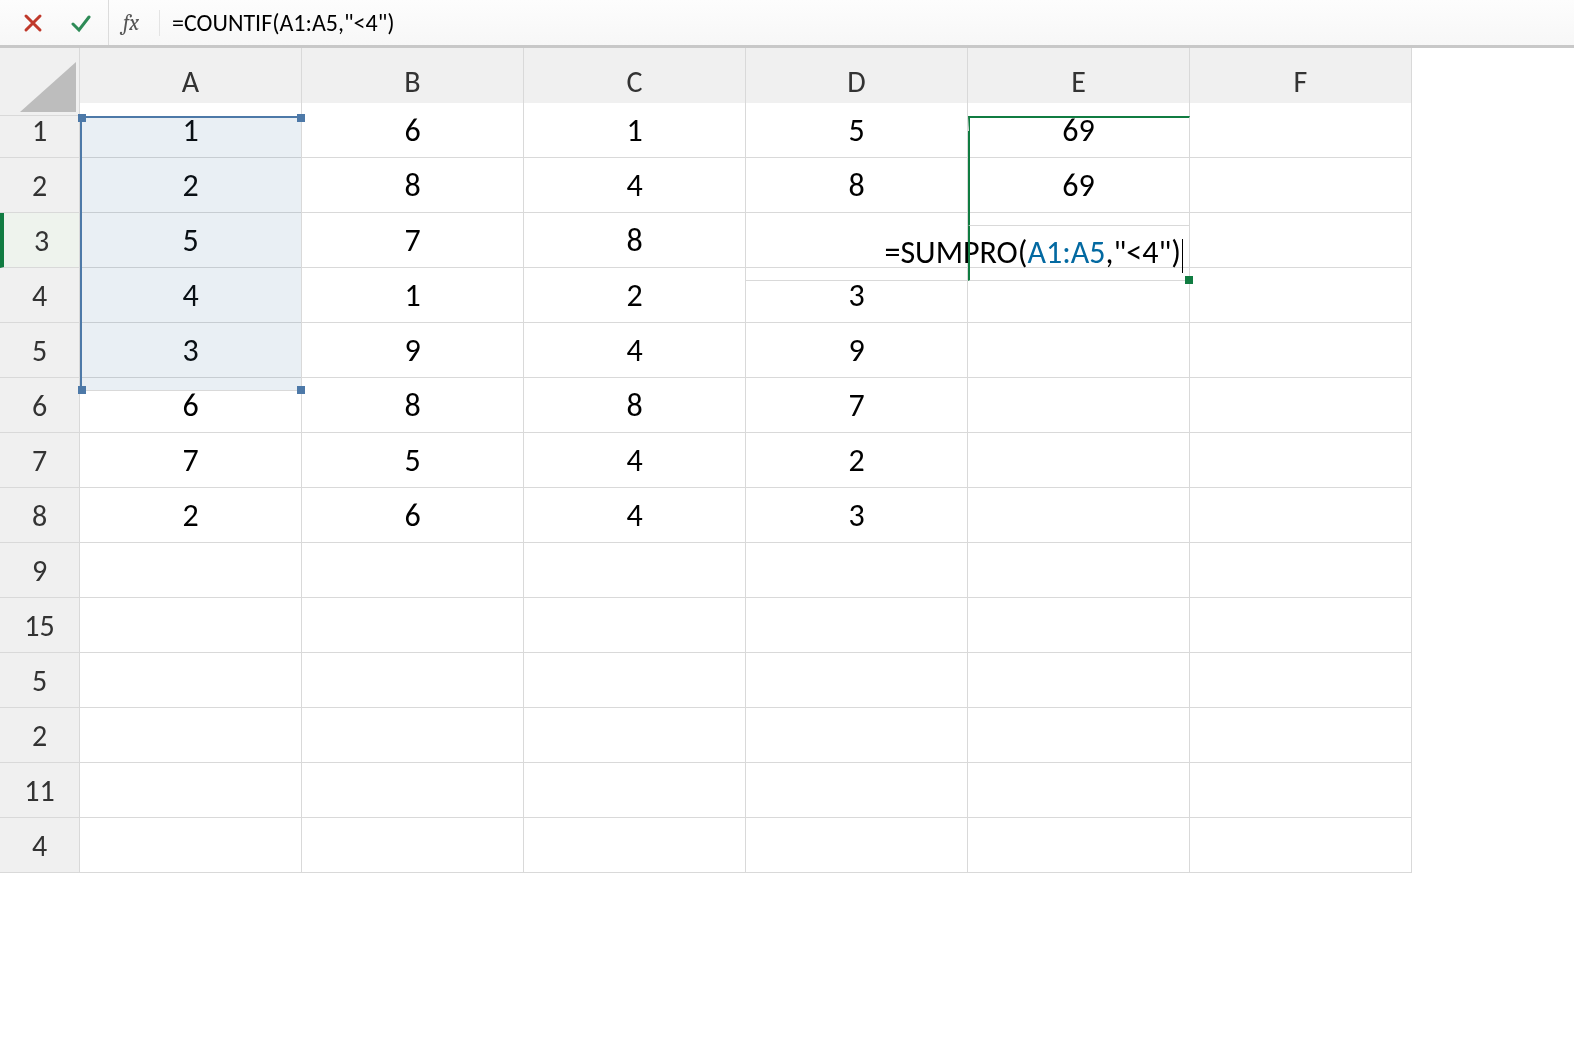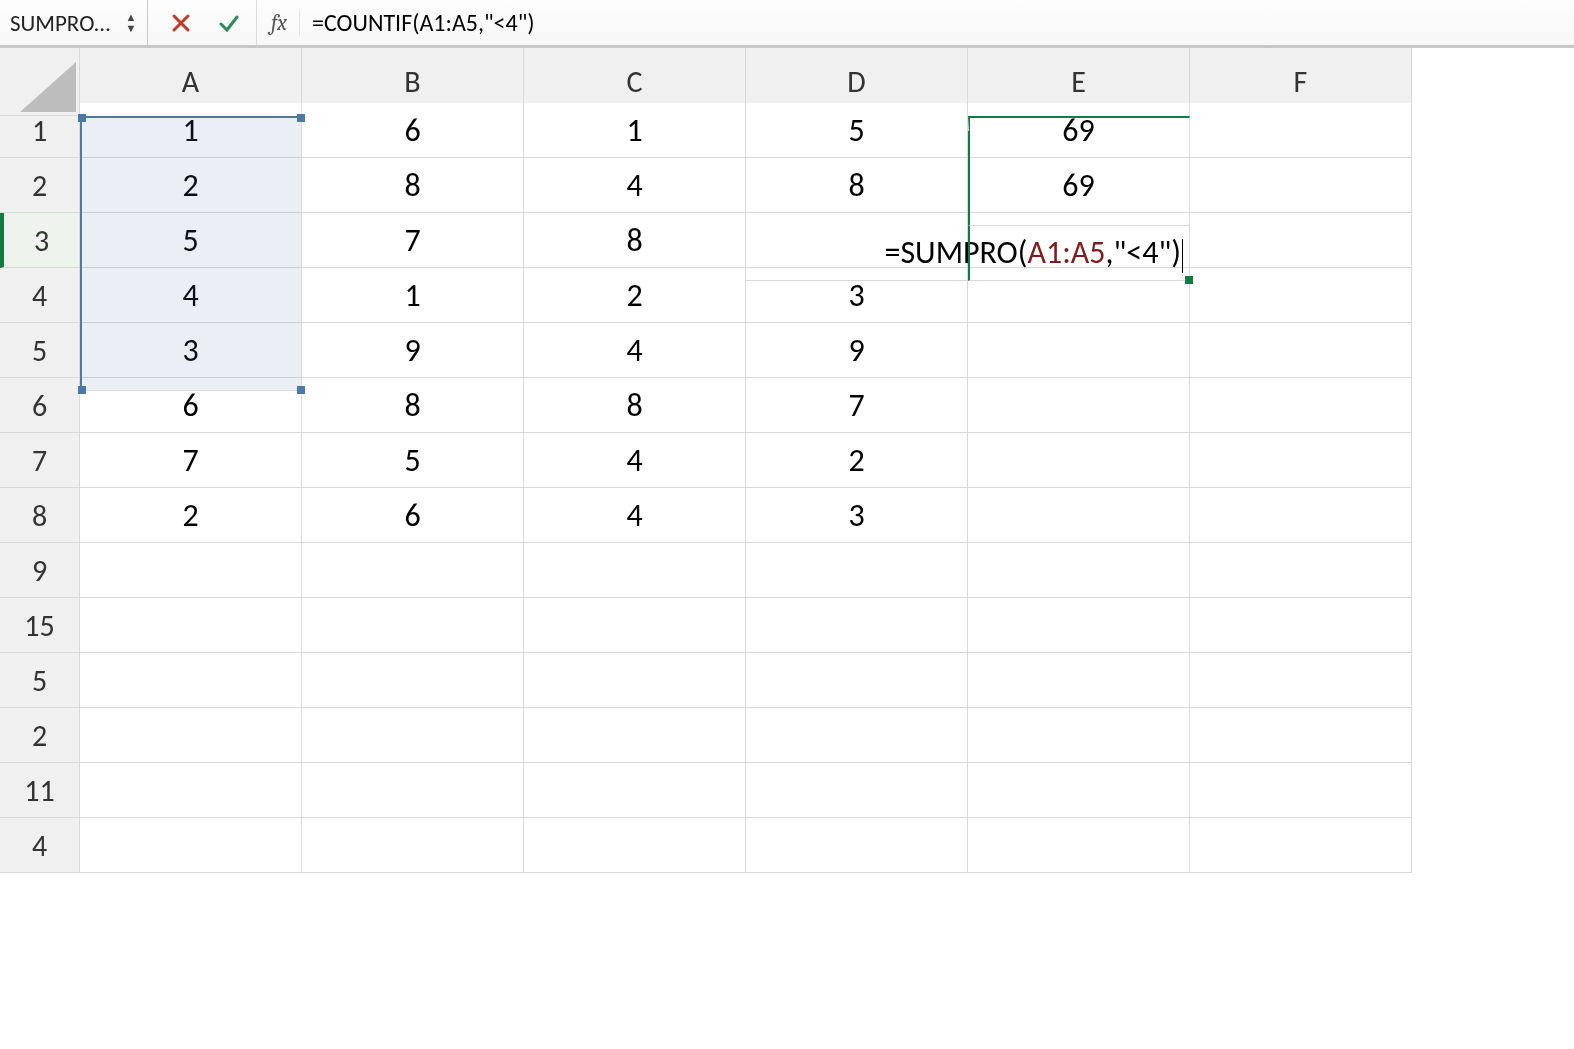--- a/index.html
+++ b/index.html
@@ -58,21 +58,21 @@
   .f-btn {
     width: 26px; height: 26px;
     display: flex; align-items: center; justify-content: center;
   }
   .f-btn svg { width: 20px; height: 20px; }
   .fx-label {
     font-family: 'Cambria', 'Georgia', serif;
     font-style: italic;
     font-size: 22px;
     color: #555;
-    padding: 0 12px 0 14px;
+    padding: 0 20px 0 14px;
     border-right: 1px solid #e4e4e4;
   }
   .formula-input {
     flex: 1;
     padding-left: 12px;
     font-size: 24px;
     color: #000;
     font-family: 'Calibri', Arial, sans-serif;
   }
 
@@ -175,21 +175,21 @@
     display: flex;
     align-items: center;
     justify-content: flex-end;
     font-size: 32px;
     padding-right: 6px;
     background: transparent;
   }
   .edit-cell .formula-text {
     white-space: nowrap;
   }
-  .edit-cell .ref-blue { color: #7f1d1d; }
+  .edit-cell .ref-blue { color: #0369a1; }
 
   .edit-outline {
     position: absolute;
     left: calc(80px + 222px * 4);  
     top:  calc(68px + 55px * 2);   
     width: 222px;
     height: 55px;
     border: 2.5px solid #107c41;
     pointer-events: none;
     z-index: 7;
@@ -232,27 +232,20 @@
     width: 1px; height: 34px;
     background: #000;
     vertical-align: middle;
     margin-left: 1px;
   }
 </style>
 </head>
 <body>
 
 <div class="formula-bar">
-  <div class="name-box">
-    <span class="name-box-text">SUMPRO…</span>
-    <span class="name-box-stepper">
-      <span>▲</span>
-      <span>▼</span>
-    </span>
-  </div>
 
   <div class="f-btn-group">
     <div class="f-btn">
       <svg viewBox="0 0 20 20">
         <path d="M3 3 L17 17 M17 3 L3 17" stroke="#c0392b" stroke-width="3" stroke-linecap="round" fill="none"></path>
       </svg>
     </div>
     <div class="f-btn">
       <svg viewBox="0 0 20 20">
         <path d="M2 11 L8 17 L18 4" stroke="#2e8b57" stroke-width="3" stroke-linecap="round" fill="none"></path>

